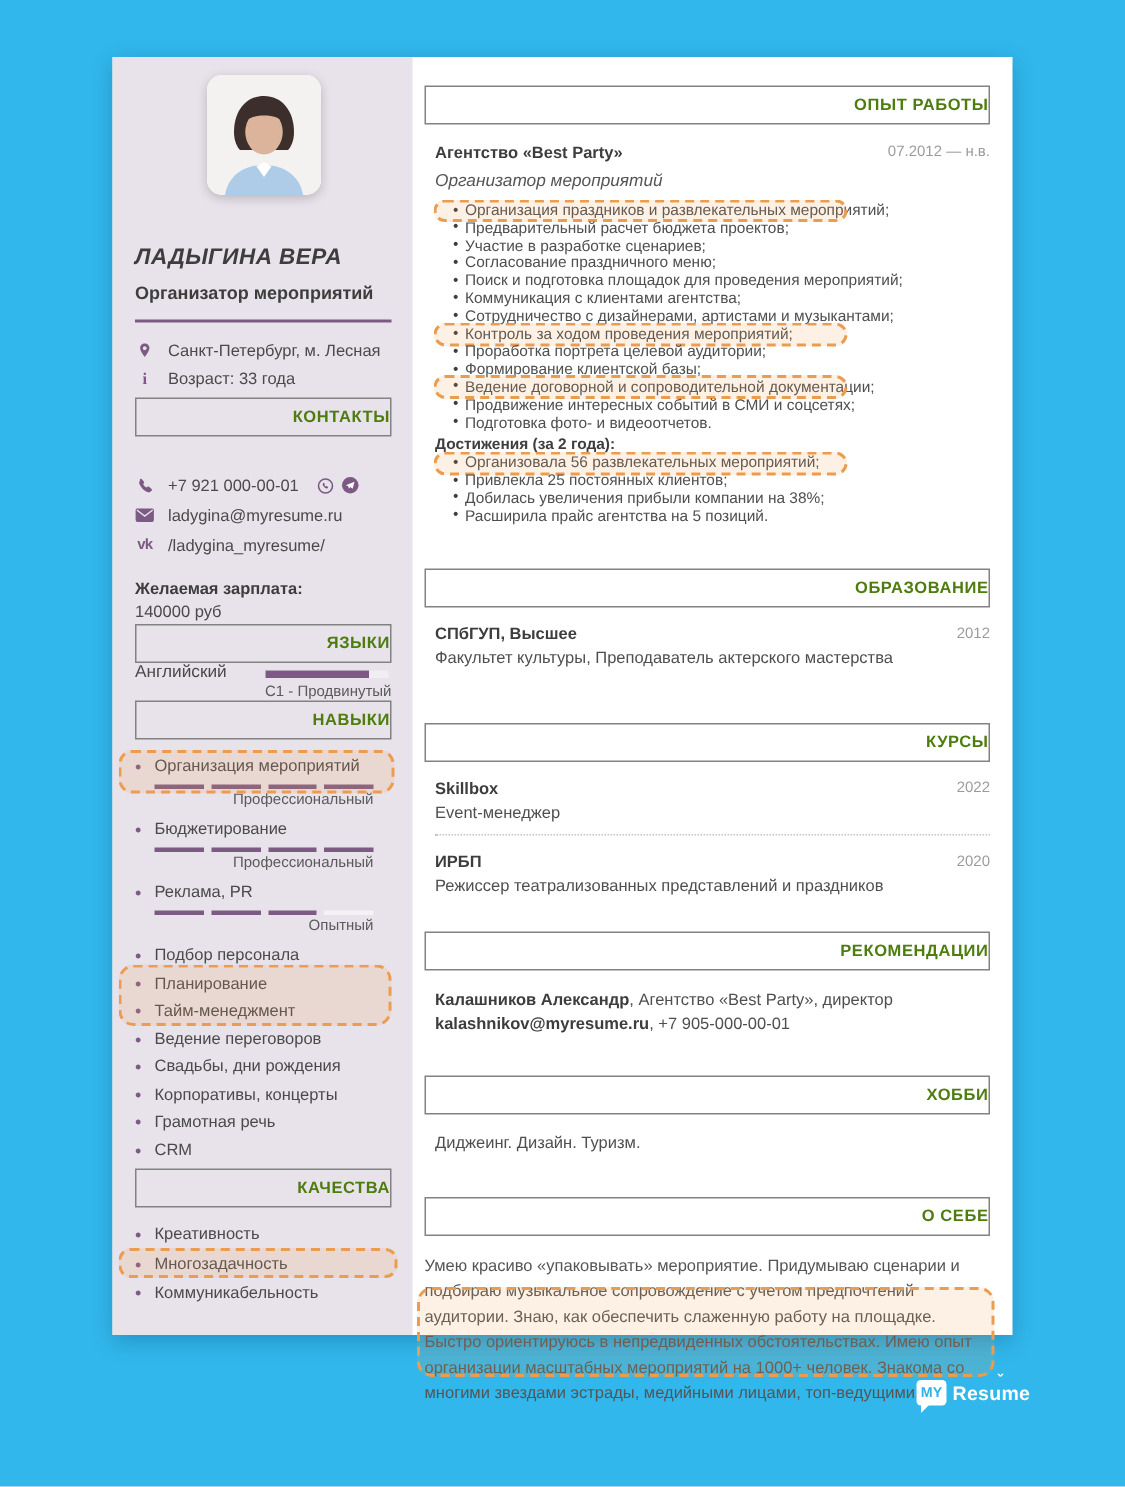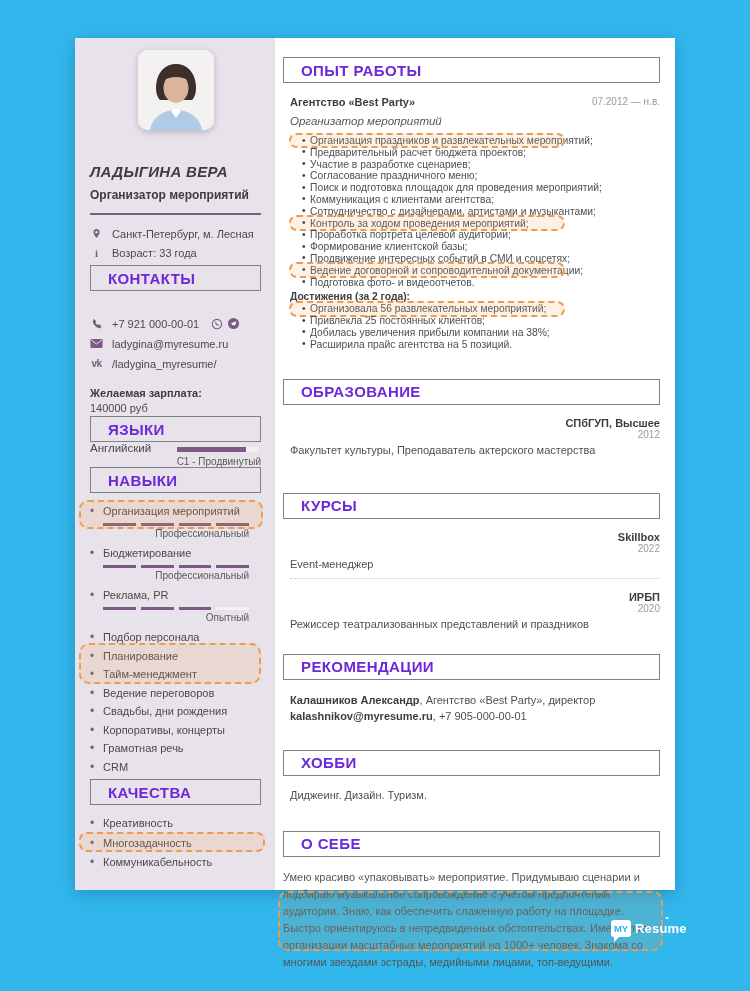--- a/index.html
+++ b/index.html
@@ -16,21 +16,21 @@
   .avatar{width:76px;height:80px;border-radius:10px;margin:0 auto;display:block;background:#fff;box-shadow:0 2px 7px rgba(0,0,0,.20);}
   .name{margin-top:33px;font-size:15px;font-weight:bold;color:#3d3d3d;letter-spacing:.3px;font-style:italic;}
   .role{margin-top:8px;font-size:12px;font-weight:bold;color:#3d3d3d;}
   .purple-rule{height:2px;background:#7c5a84;border:none;margin:11px 0 12px 0;}
   .inforow{display:flex;align-items:center;gap:9px;font-size:11px;margin:6px 0;}
   .icn{width:13px;min-width:13px;height:13px;display:inline-flex;align-items:center;justify-content:center;color:#7c5a84;}
   .icn svg{display:block;}
   .vk-glyph{font-size:10px;font-weight:bold;color:#7c5a84;letter-spacing:-.5px;}
   .i-glyph{font-size:11px;font-weight:bold;color:#7c5a84;font-family:"Liberation Serif",serif;}
   .secbox{border:1px solid #828282;height:26px;display:flex;align-items:center;padding-left:17px;
-    font-size:15px;font-weight:bold;color:#6d28d9;letter-spacing:.4px;box-sizing:border-box;background:transparent;}
+    font-size:11px;font-weight:bold;color:#4d7c0f;letter-spacing:.4px;box-sizing:border-box;background:transparent;justify-content:flex-end;}
   .sidebar .secbox{margin-top:0;}
   .mt16{margin-top:16px;} .mt36{margin-top:36px;} .mt30{margin-top:30px;} .mt32{margin-top:32px;}
   .contacts{margin-top:26px;}
   .c-row{display:flex;align-items:center;gap:9px;font-size:11px;margin:7px 0;}
   .c-trail{display:flex;align-items:center;gap:4px;margin-left:2px;}
   .salary{margin-top:16px;font-size:11px;line-height:15px;}
   .salary b{display:block;color:#3d3d3d;}
   .langrow{display:flex;justify-content:space-between;font-size:11.5px;}
   .langbar{width:82px;height:5px;background:#f1edf3;margin-top:5px;}
   .langfill{height:100%;background:#7c5a84;}
@@ -59,21 +59,21 @@
   .jobrole{margin:7px 0 0 7px;font-style:italic;font-size:11.5px;color:#555;}
   .duties{margin:8px 0 0 0;padding:0;list-style:none;}
   .duty{position:relative;padding-left:27px;font-size:10.3px;line-height:11.8px;color:#4f4f4f;}
   .duty::before{content:"•";position:absolute;left:19px;top:-0.5px;color:#3e3e3e;}
   .hlduty::after{content:"";position:absolute;left:6px;top:-2.5px;bottom:-1.5px;width:272px;
     border:2px dashed #ec9c4f;border-radius:8px;background:rgba(240,164,88,.15);pointer-events:none;}
   .ach-label{font-size:10.3px;font-weight:bold;color:#3e3e3e;margin:3px 0 0 7px;}
   .sect-edu{margin-top:28px;} .sect-courses{margin-top:37px;} .sect-rec{margin-top:24px;}
   .sect-hobby{margin-top:26px;} .sect-about{margin-top:30px;}
   .entry{margin:12px 0 0 7px;}
-  .entry-head{display:flex;justify-content:space-between;align-items:flex-end;flex-direction:column;}
+  .entry-head{display:flex;justify-content:space-between;align-items:center;}
   .entry-org{font-size:11px;font-weight:bold;color:#3d3d3d;}
   .entry-year{font-size:10px;color:#9b9b9b;}
   .entry-desc{font-size:11px;margin-top:4px;color:#4f4f4f;}
   .dotted-div{border:none;border-top:1px dotted #c4c4c4;margin:8px 0 0 7px;}
   .rec-block{margin:12px 0 0 7px;font-size:11px;line-height:16px;color:#4f4f4f;}
   .rec-block b{color:#3d3d3d;}
   .hobby-text{margin:13px 0 0 7px;font-size:11px;color:#4f4f4f;}
   .about-wrap{position:relative;margin-top:12px;}
   .about-text{font-size:11px;line-height:17px;color:#555;margin:0;}
   .about-hl{position:absolute;left:-5px;right:-3px;top:22px;height:56px;
@@ -241,22 +241,22 @@
         <li class="duty hlduty">Организация праздников и развлекательных мероприятий;</li>
         <li class="duty">Предварительный расчет бюджета проектов;</li>
         <li class="duty">Участие в разработке сценариев;</li>
         <li class="duty">Согласование праздничного меню;</li>
         <li class="duty">Поиск и подготовка площадок для проведения мероприятий;</li>
         <li class="duty">Коммуникация с клиентами агентства;</li>
         <li class="duty">Сотрудничество с дизайнерами, артистами и музыкантами;</li>
         <li class="duty hlduty">Контроль за ходом проведения мероприятий;</li>
         <li class="duty">Проработка портрета целевой аудитории;</li>
         <li class="duty">Формирование клиентской базы;</li>
+        <li class="duty hlduty">Ведение договорной и сопроводительной документации;</li>
         <li class="duty">Продвижение интересных событий в СМИ и соцсетях;</li>
-        <li class="duty hlduty">Ведение договорной и сопроводительной документации;</li>
         <li class="duty">Подготовка фото- и видеоотчетов.</li>
       </ul>
     <div class="ach-label">Достижения (за 2 года):</div>
     <ul class="duties" id="achievements-list" style="margin-top:1px;">
         <li class="duty hlduty">Организовала 56 развлекательных мероприятий;</li>
         <li class="duty">Привлекла 25 постоянных клиентов;</li>
         <li class="duty">Добилась увеличения прибыли компании на 38%;</li>
         <li class="duty">Расширила прайс агентства на 5 позиций.</li>
       </ul>
 

